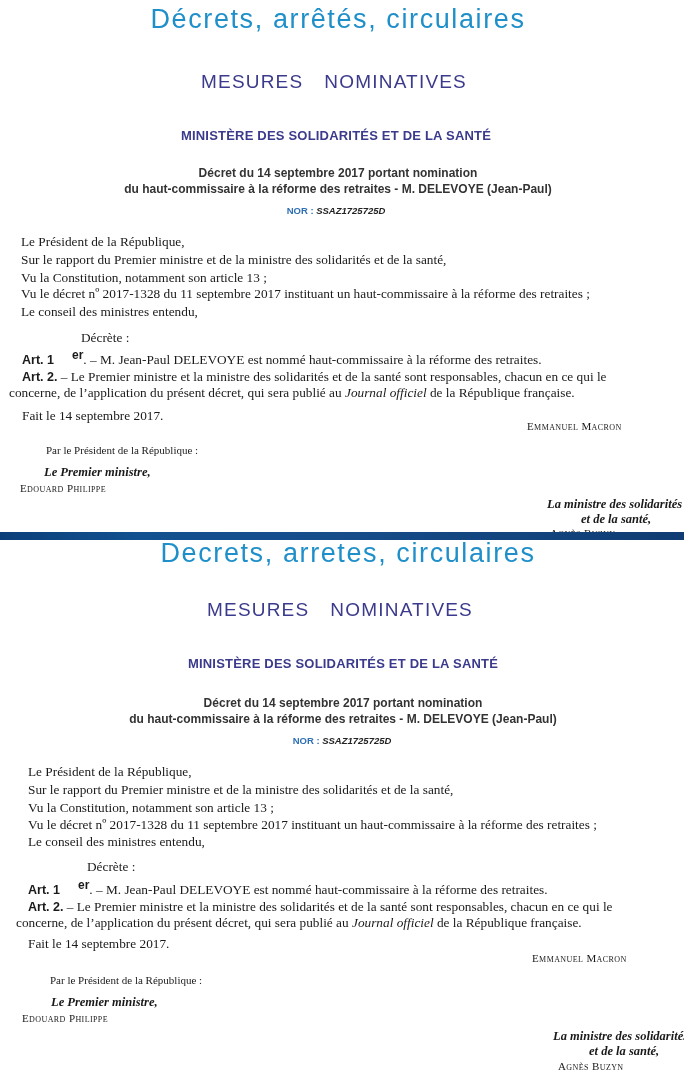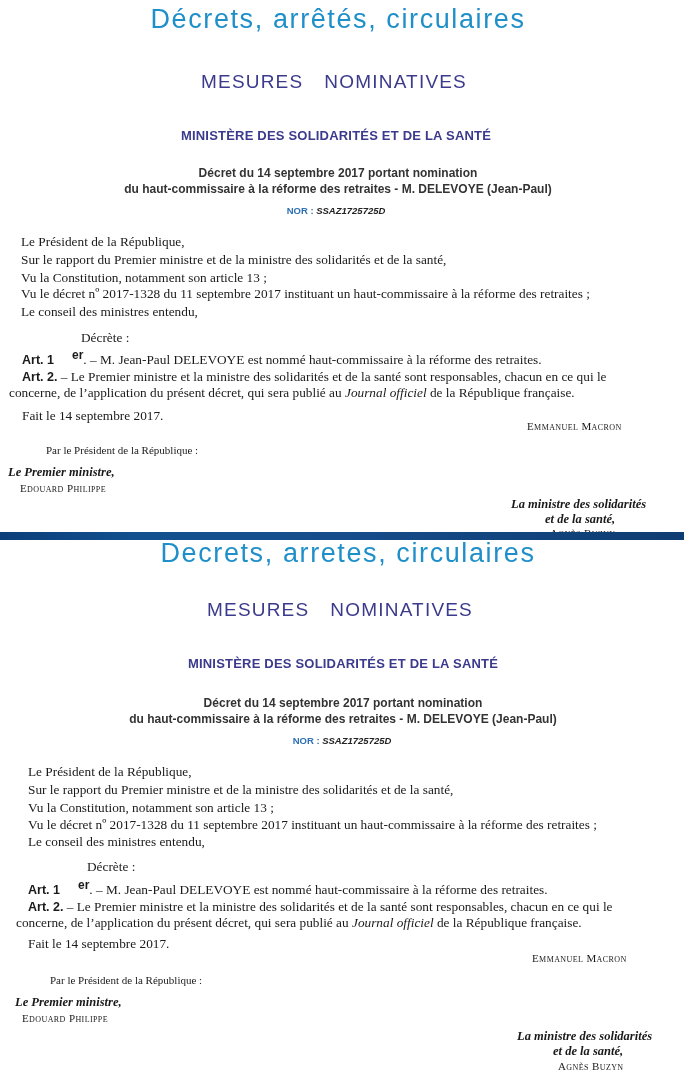--- a/index.html
+++ b/index.html
@@ -54,21 +54,21 @@
     .nor .nor-code { font-style: italic; font-weight: bold; }
 
     .body-text {
       position: absolute; left: 0; width: 684px;
       font-family: "Liberation Serif", serif; font-size: 13.3px; color: #1a1a1a;
     }
     .line { position: absolute; white-space: nowrap; }
     .art-label { font-family: Liberation Sans, sans-serif; font-weight: bold; font-size: 12.5px; }
     .sup { font-size: 12px; vertical-align: super; padding-left: 18px; }
     .smallcaps { font-variant: small-caps; letter-spacing: 0.4px; }
-    .italic-bold { font-style: italic; font-weight: bold; }
+    .italic-bold { font-style: italic; font-weight: bold; margin-left: 36px; }
     .small { font-size: 11px; }
 
     .separator {
       position: absolute; left: 0; top: 532px; width: 684px; height: 8px;
       background: linear-gradient(90deg, #0b3f7a 0%, #12508f 20%, #164e8c 45%, #0f3c72 100%);
     }
   </style>
 </head>
 <body>
 

